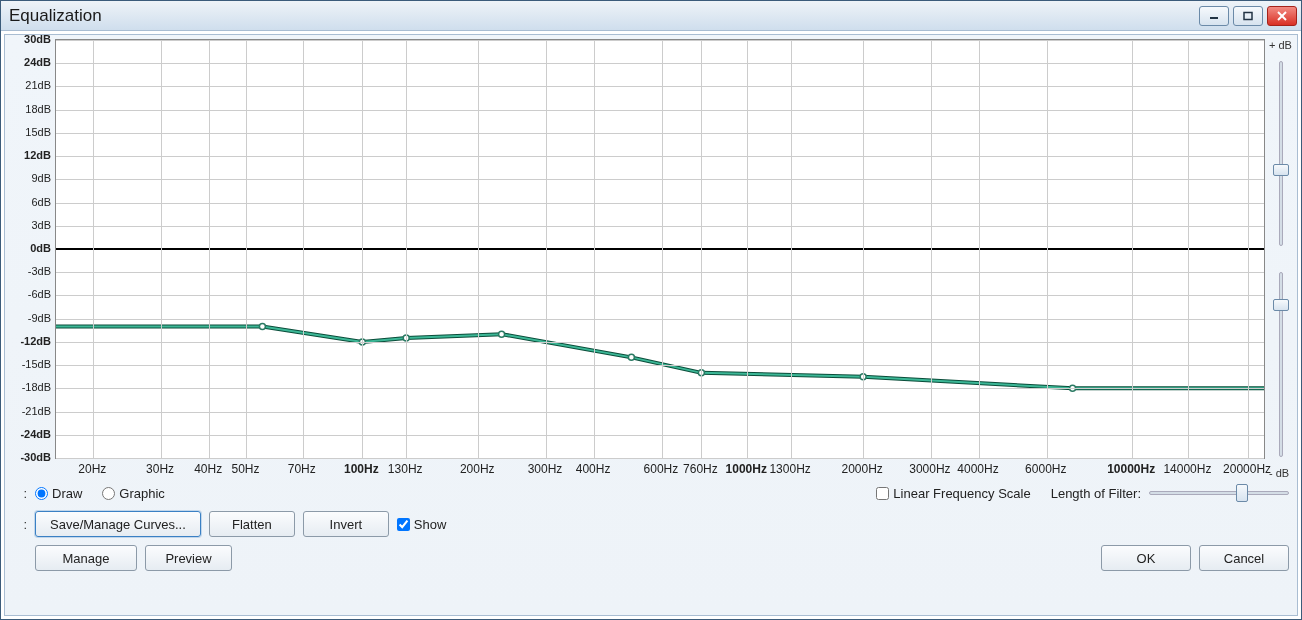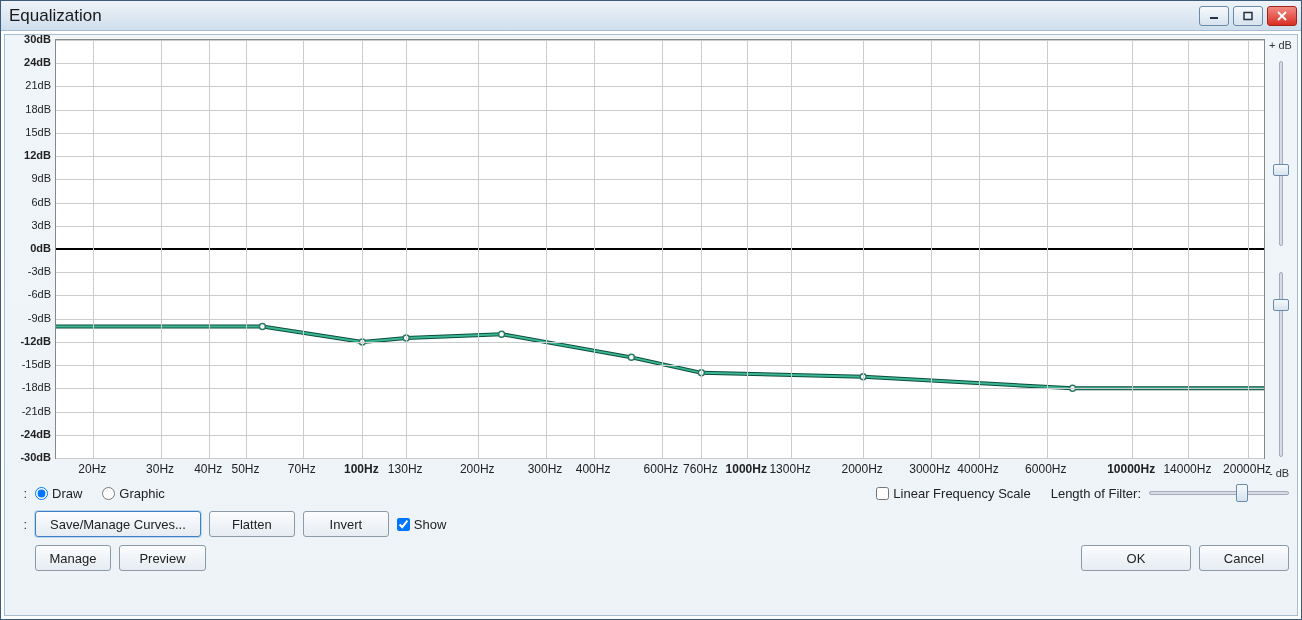--- a/index.html
+++ b/index.html
@@ -388,28 +388,28 @@
       <span>Invert</span>
     </div>
     <label class="chk">
       <input type="checkbox" checked="" style="">
       <span>Show</span>
     </label>
   </div>
 
   <div class="row">
     <span class="leftprefix"></span>
-    <div class="btn" style="width:76px">
+    <div class="btn" style="width:102px">
       <span>Manage</span>
     </div>
     <div class="btn" style="width:87px">
       <span>Preview</span>
     </div>
     <div class="spacer"></div>
-    <div class="btn" style="width:110px">
+    <div class="btn" style="width:90px">
       <span>OK</span>
     </div>
     <div class="btn" style="width:90px">
       <span>Cancel</span>
     </div>
   </div>
 
 </div>
 
 </body></html>

